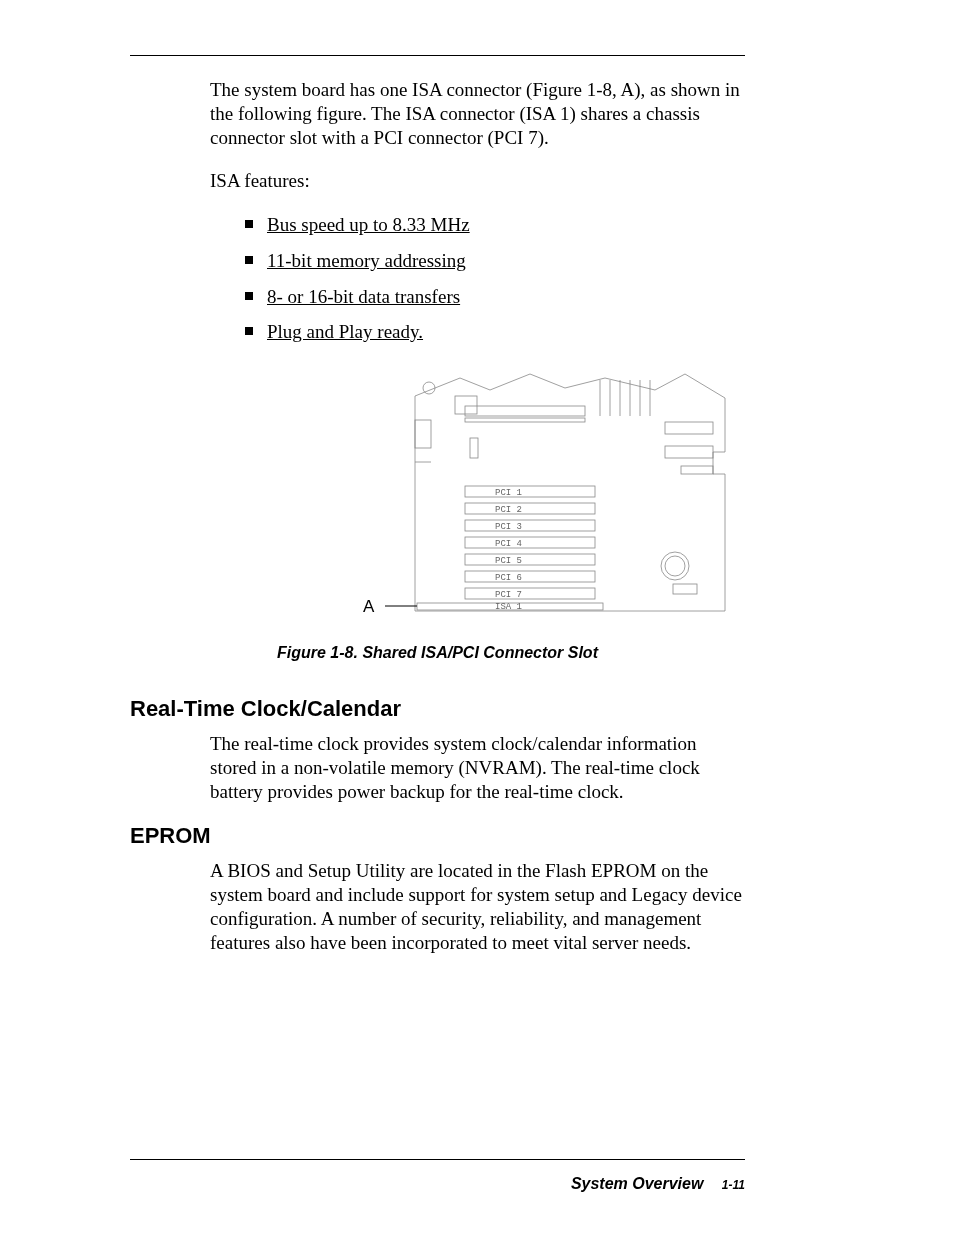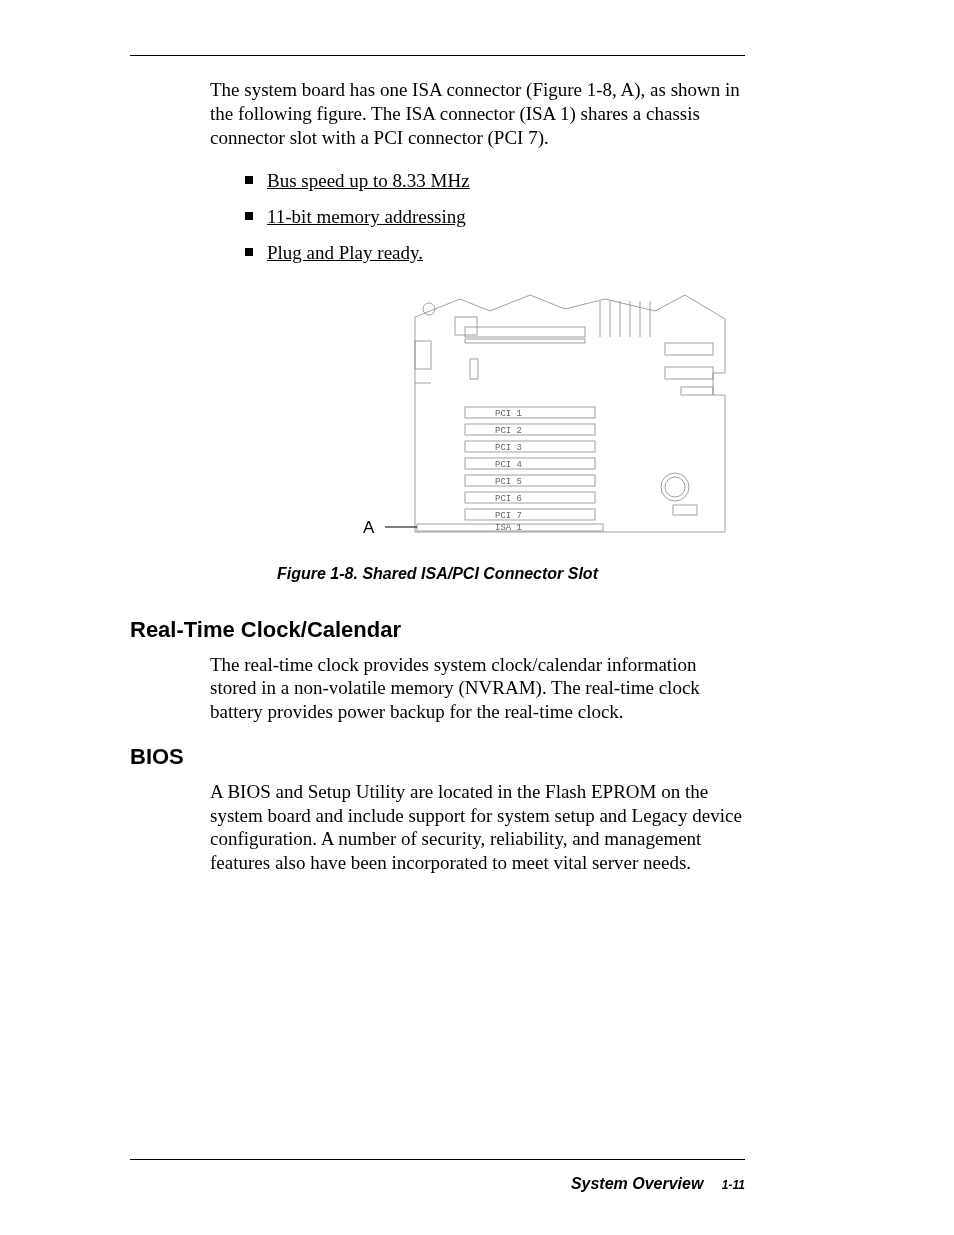--- a/index.html
+++ b/index.html
@@ -98,24 +98,26 @@
 </style>
 </head>
 <body>
 
 <div class="page">
 
   <hr class="hr-top">
 
   <div class="content">
     <p class="para">The system board has one ISA connector (Figure 1-8, A), as shown in the following figure. The ISA connector (ISA 1) shares a chassis connector slot with a PCI connector (PCI 7).</p>
+    <p class="para">ISA features:</p>
 
     <ul class="bullets">
       <li>Bus speed up to 8.33 MHz</li>
       <li>11-bit memory addressing</li>
+      <li>8- or 16-bit data transfers</li>
       <li>Plug and Play ready.</li>
     </ul>
   </div>
 
   <div class="figure-wrap">
     <svg class="figure-svg" width="390" height="260" viewBox="0 0 390 260">
 
       <g stroke="#888" stroke-width="0.8" fill="none">
         <polyline points="60,30 60,245 370,245 370,108 358,108 358,86 370,86 370,32 330,8 300,24 250,12 210,22 175,8 135,24 105,12 60,30"></polyline>
 
@@ -169,21 +171,21 @@
     </svg>
   </div>
 
   <p class="caption">Figure 1-8. Shared ISA/PCI Connector Slot</p>
 
   <h2 class="section">Real-Time Clock/Calendar</h2>
   <div class="content">
     <p class="para">The real-time clock provides system clock/calendar information stored in a non-volatile memory (NVRAM). The real-time clock battery provides power backup for the real-time clock.</p>
   </div>
 
-  <h2 class="section" style="margin-top:14px;">BIOS</h2>
+  <h2 class="section" style="margin-top:14px;">EPROM</h2>
   <div class="content">
     <p class="para">A BIOS and Setup Utility are located in the Flash EPROM on the system board and include support for system setup and Legacy device configuration. A number of security, reliability, and management features also have been incorporated to meet vital server needs.</p>
   </div>
 
   <hr class="footer-line">
   <div class="footer-text">
     <span>System Overview</span>
     <span class="footer-page">1-11</span>
   </div>
 

